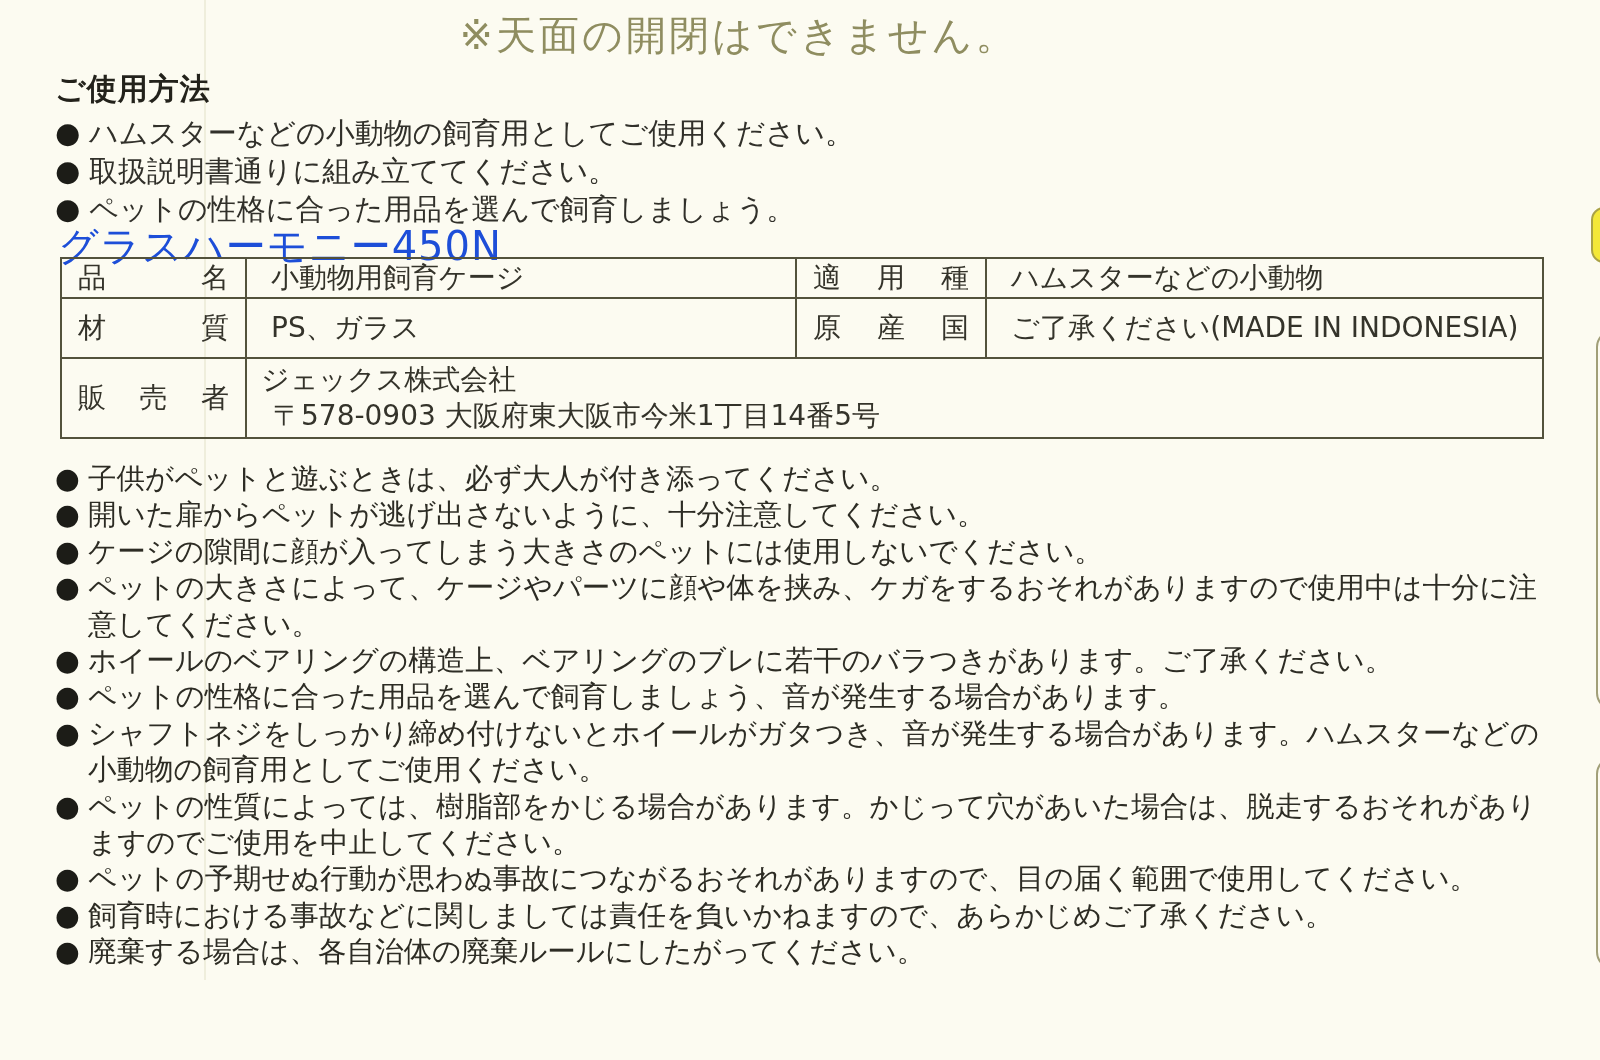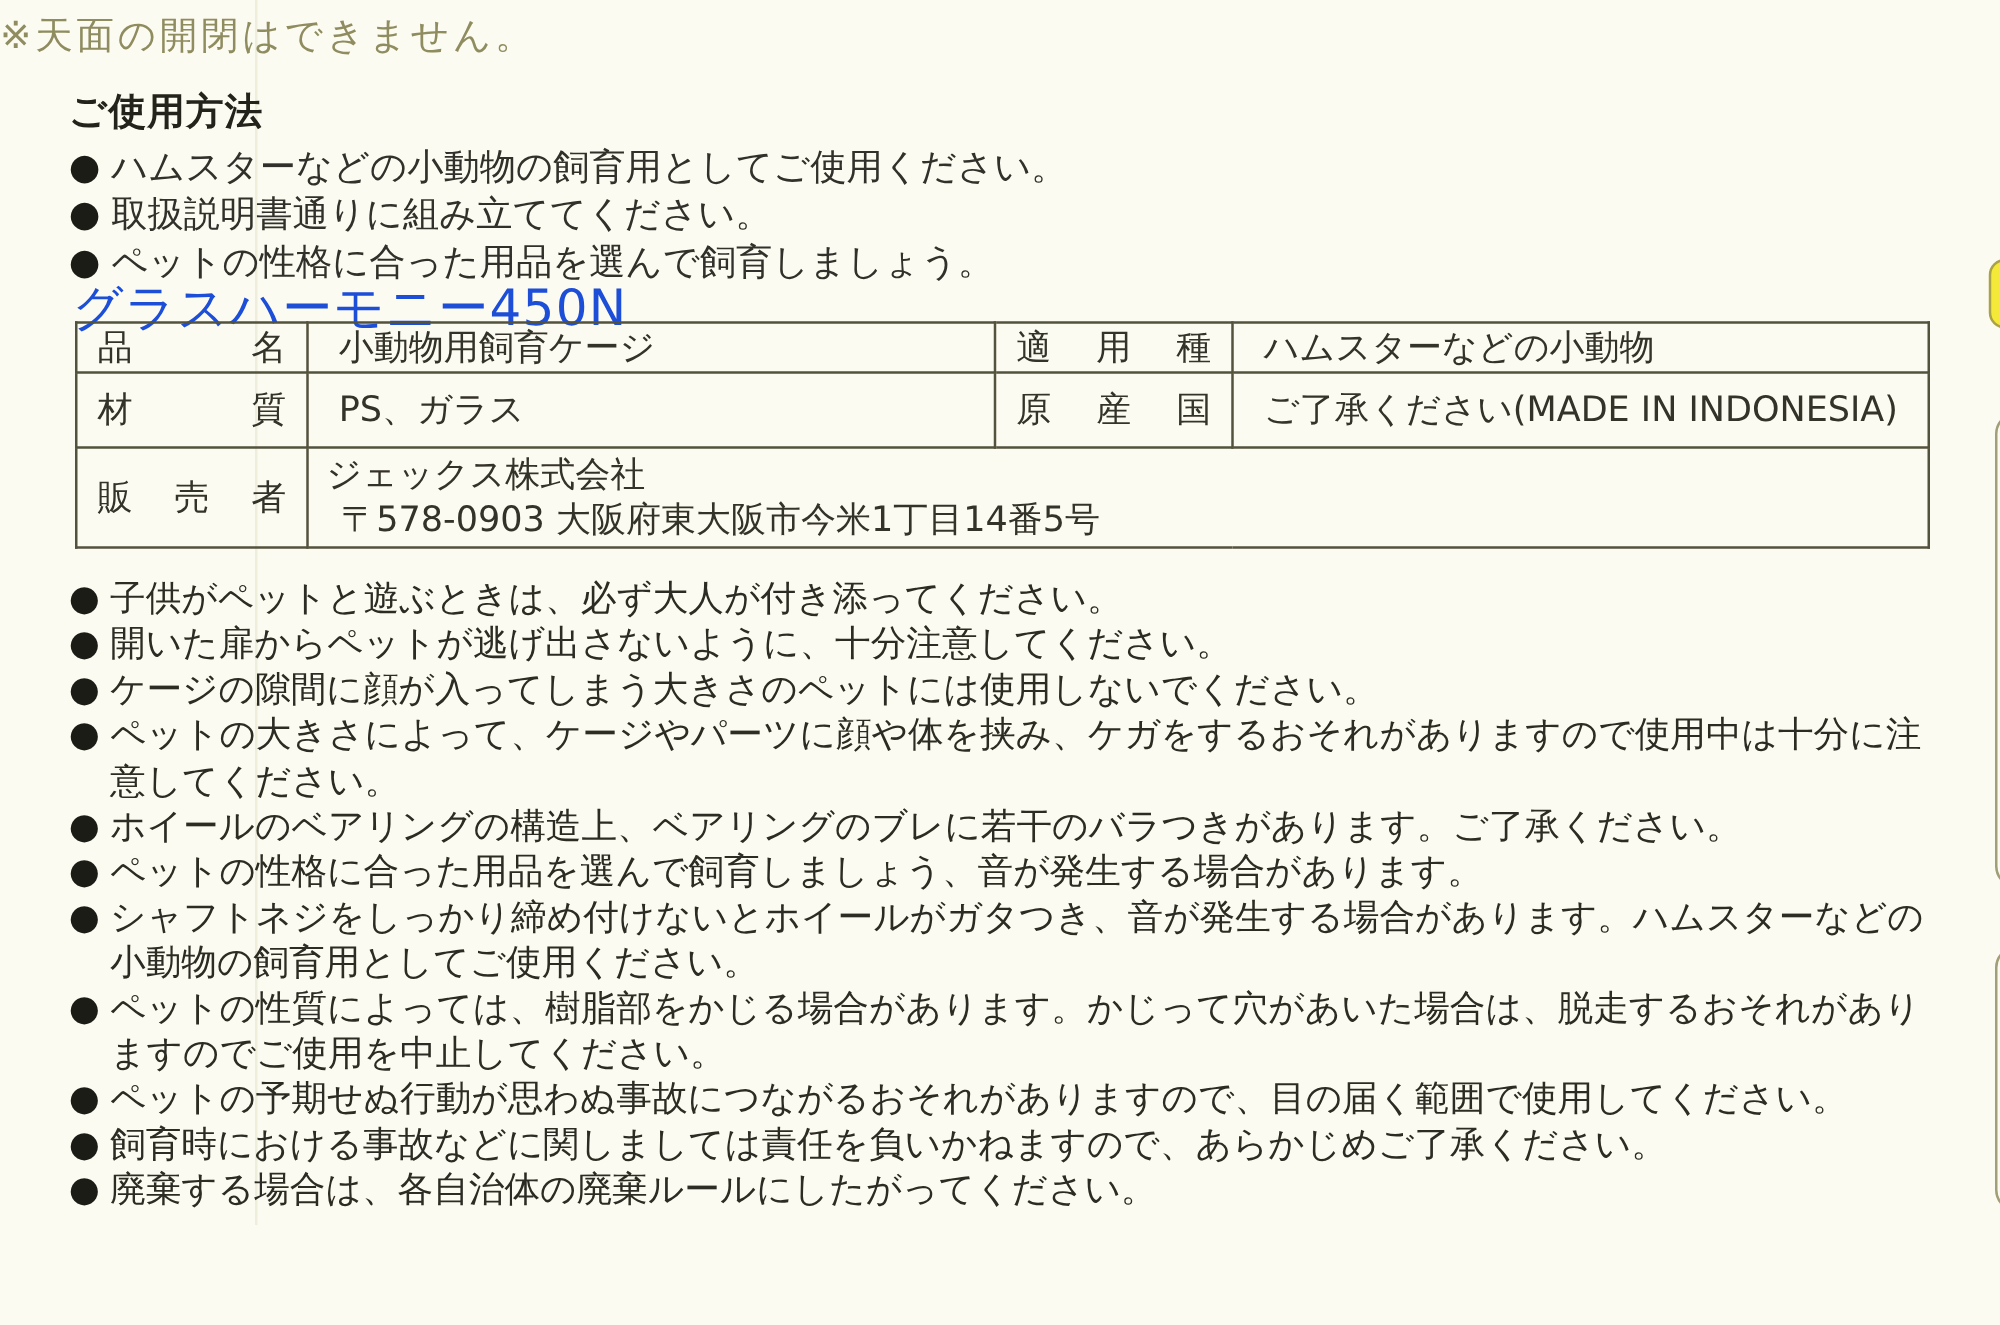--- a/index.html
+++ b/index.html
@@ -11,21 +11,22 @@
     color:#34332a;
   }
   
   .fold-line {
     position:absolute; left:204px; top:0; width:2px; height:980px;
     background:rgba(195,190,145,0.22);
   }
   
   .top-note {
     position:absolute; top:8px; left:0; width:1478px;
-    font-size:30px; letter-spacing:3px;
+    text-align:center;
+    font-size:40px; letter-spacing:3px;
     color:#8f8d60;
   }
   
   .usage { position:absolute; left:55px; top:52px; width:1480px;margin-top:17px; }
   .usage-title {
     font-size:30px; font-weight:700; color:#23221b;
     letter-spacing:1px; margin-bottom:4px;
   }
   .b-item { display:flex; align-items:flex-start; line-height:38px; font-size:29px; color:#31302a; }
   .b-item .bullet { flex:0 0 34px; color:#1c1c17; }

